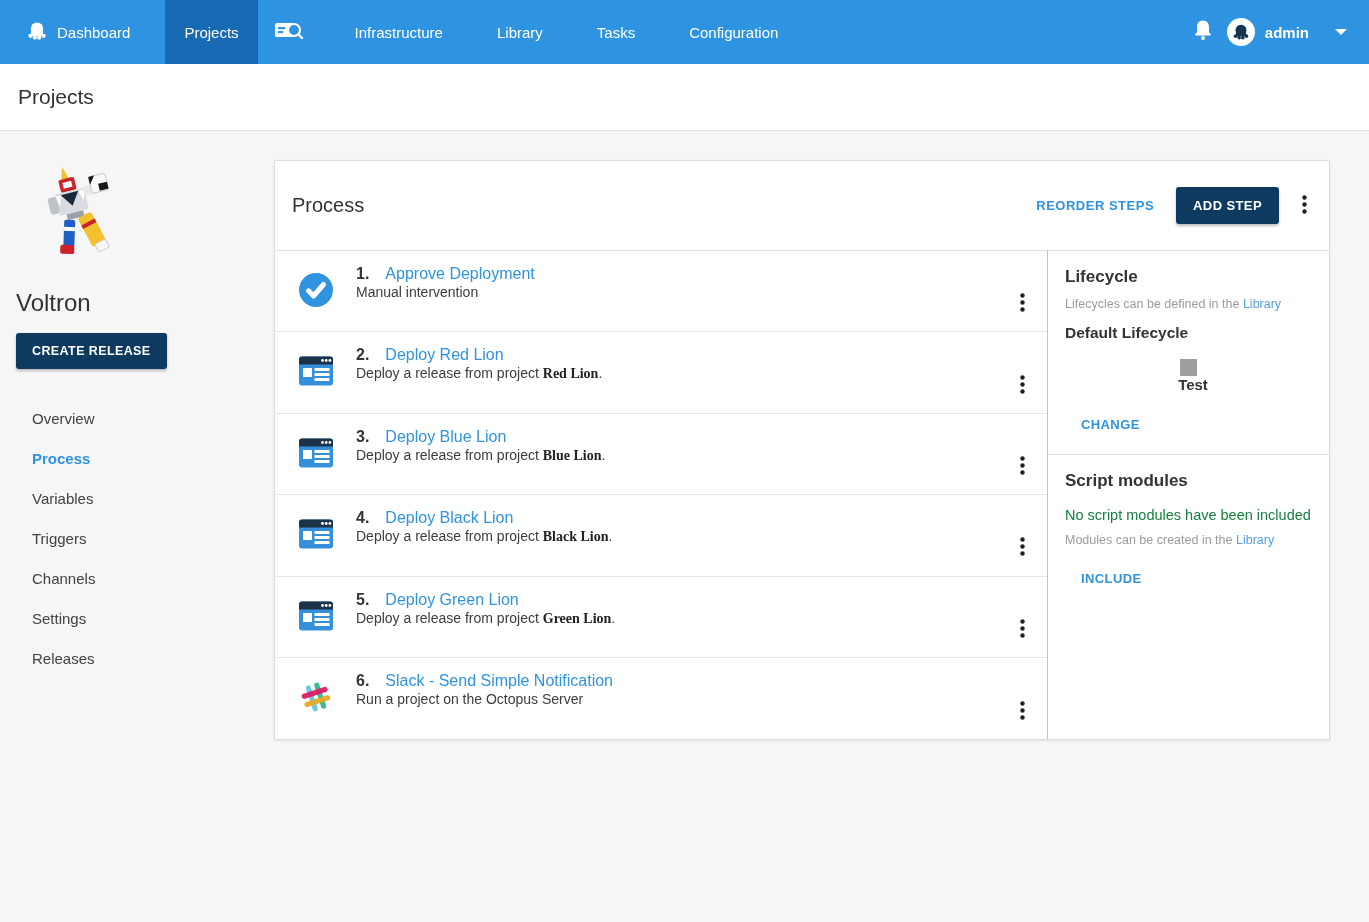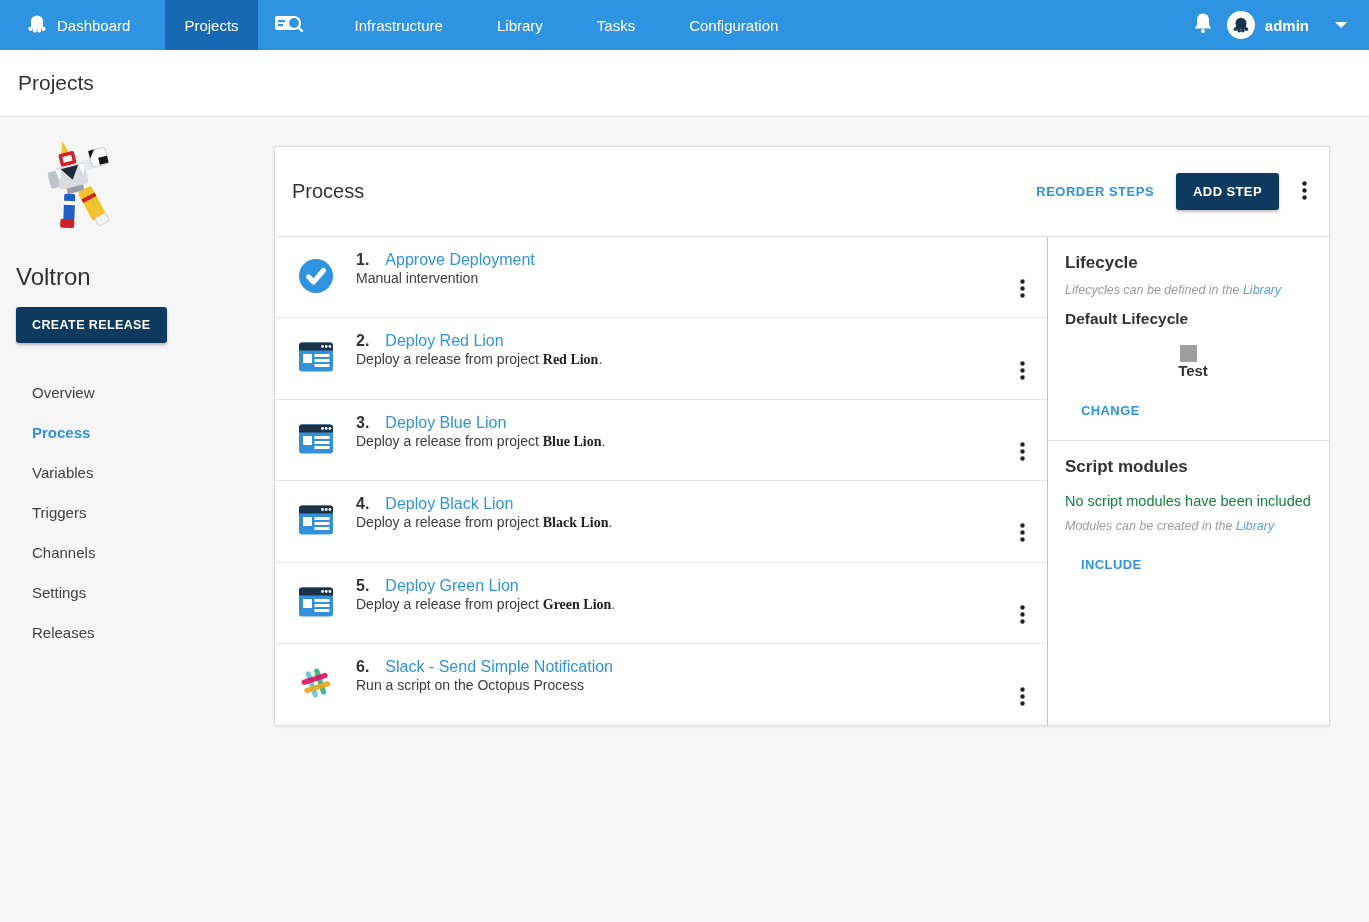--- a/index.html
+++ b/index.html
@@ -1,20 +1,20 @@
 <!DOCTYPE html>
 <html><head>
 <meta charset="utf-8">
 <style>
   * { margin:0; padding:0; box-sizing:border-box; }
   html,body { width:1369px; height:922px; overflow:hidden;
     font-family:"Liberation Sans", sans-serif; background:#f6f6f6; color:#333; }
 
   
-  .topnav { height:50px; background:#2E93E0; display:flex; align-items:stretch; }
+  .topnav { height:64px; background:#2E93E0; display:flex; align-items:stretch; }
   .nav-item { display:flex; align-items:center; padding:0 19px; color:#fff;
     font-size:15px; cursor:pointer; white-space:nowrap; }
   .nav-item.brand { margin-left:26px; padding-left:0; }
   .nav-item.brand svg { margin-right:9px; }
   .nav-item.active { background:#1769B4; }
   .nav-tab-search { display:flex; align-items:center; padding:0 16px; cursor:pointer; }
   .nav-gap { width:16px; }
   .nav-spacer { flex:1; }
   .nav-bell { display:flex; align-items:center; padding:0 14px; cursor:pointer; }
   .nav-user { display:flex; align-items:center; padding-right:22px; cursor:pointer; }
@@ -26,21 +26,21 @@
 
   
   .page-header { height:67px; background:#fff; border-bottom:1px solid #e2e2e2;
     display:flex; align-items:center; padding-left:18px; }
   .page-title { font-size:21px; color:#333; }
 
   
   .content { position:relative; height:804px; }
 
   
-  .sidebar { position:absolute; left:0; top:0; width:219px; }
+  .sidebar { position:absolute; left:0; top:12px; width:219px; }
   .project-logo { margin:20px 0 0 38px; width:78px; height:112px; }
   .project-name { margin:14px 0 0 16px; font-size:24px; color:#333; }
   .create-release-btn { margin:16px 0 0 16px; background:#0D3A5E; color:#fff;
     border:none; border-radius:3px; padding:11px 16px; font-size:12.5px;
     font-weight:bold; letter-spacing:.4px; cursor:pointer;
     font-family:"Liberation Sans",sans-serif;
     box-shadow:0 2px 3px rgba(0,0,0,.25); }
   .side-nav { margin-top:30px; }
   .side-nav-item { padding:10px 0 10px 32px; font-size:15px; color:#424242;
     cursor:pointer; line-height:20px; }
@@ -73,21 +73,21 @@
   .step-title { font-size:16px; color:#2F93E0; cursor:pointer; }
   .step-desc { margin-top:24px; font-size:14px; color:#3c3c3c; }
   .step-desc b { color:#222;font-family:Liberation Serif, serif; }
   .step-spacer { flex:1; }
   .step-kebab { margin-top:26px; }
 
   
   .right-panel { width:282px; border-left:1px solid #c4b5fd; }
   .panel-section { padding:16px 18px 0 17px; }
   .panel-heading { font-size:17px; font-weight:bold; color:#333; }
-  .panel-hint { margin-top:10px; font-size:12.5px; color:#9B9B9B;font-style:italic; }
+  .panel-hint { margin-top:10px; font-size:12.5px; color:#9B9B9B; }
   .panel-hint .hint-link { color:#56A0E0; cursor:pointer; }
   .lifecycle-name { margin-top:13px; font-size:15.5px; font-weight:bold; color:#333; }
   .env-row { margin-top:17px; display:flex; align-items:center;flex-direction:column; }
   .env-swatch { width:17px; height:17px; background:#9E9E9E; flex:none; }
   .env-label { margin-left:10px; font-size:15px; font-weight:bold; color:#333; }
   .flat-btn { margin:24px 0 0 16px; display:inline-block; color:#2F93E0;
     font-size:13px; font-weight:bold; letter-spacing:.4px; cursor:pointer; }
   .panel-divider { margin-top:21px; border-top:1px solid #e0e0e0; }
   .empty-msg { margin-top:16px; font-size:14.5px; color:#15803d; }
 </style>
@@ -408,21 +408,21 @@
           <rect x="4.5" y="11" width="27" height="5.2" rx="2.6" fill="#E01563" opacity="0.92"></rect>
           <rect x="4.5" y="19.8" width="27" height="5.2" rx="2.6" fill="#E8A723" opacity="0.92"></rect>
         </g>
       </svg>
     </span>
     <span class="step-text">
       <span class="step-line1">
         <span class="step-number">6.</span>
         <span class="step-title">Slack - Send Simple Notification</span>
       </span>
-      <span class="step-desc"><span>Run a script on the Octopus Process</span><b></b><span></span></span>
+      <span class="step-desc"><span>Run a project on the Octopus Server</span><b></b><span></span></span>
     </span>
     <span class="step-spacer"></span>
     <button class="kebab-btn step-kebab">
       <span>
         <svg width="5" height="19" viewBox="0 0 5 19">
           <circle cx="2.5" cy="2.5" r="2.2" fill="#212121"></circle>
           <circle cx="2.5" cy="9.5" r="2.2" fill="#212121"></circle>
           <circle cx="2.5" cy="16.5" r="2.2" fill="#212121"></circle>
         </svg>
       </span>

